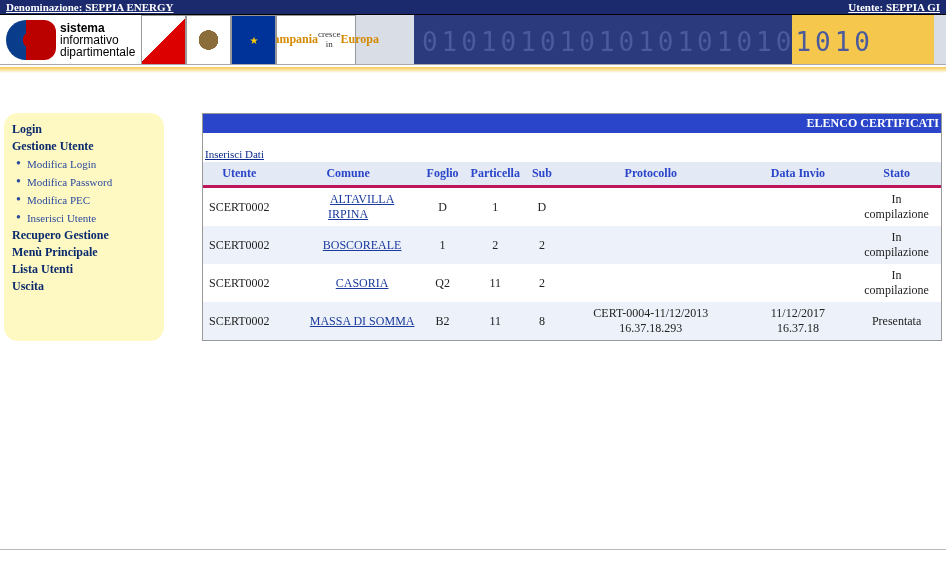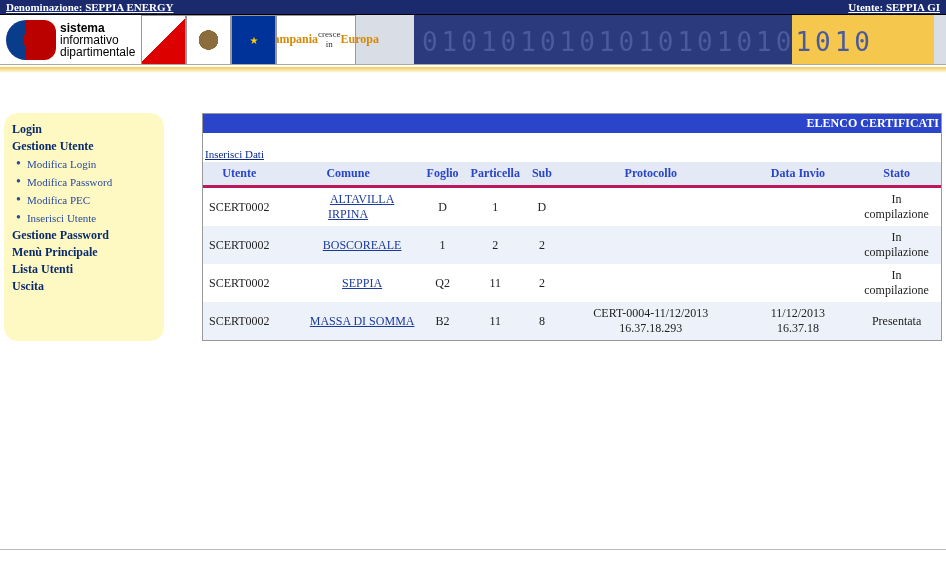--- a/index.html
+++ b/index.html
@@ -92,21 +92,21 @@
 
 <div class="content">
 
   <div class="sidebar">
     <div class="nav-item">Login</div>
     <div class="nav-item">Gestione Utente</div>
     <div class="nav-sub">Modifica Login</div>
     <div class="nav-sub">Modifica Password</div>
     <div class="nav-sub">Modifica PEC</div>
     <div class="nav-sub">Inserisci Utente</div>
-    <div class="nav-item">Gestione Password</div>
+    <div class="nav-item">Recupero Gestione</div>
     <div class="nav-item">Menù Principale</div>
     <div class="nav-item">Lista Utenti</div>
     <div class="nav-item">Uscita</div>
   </div>
 
   <div class="main">
     <div class="panel-title">ELENCO CERTIFICATI</div>
     <div class="panel-body">
       <a class="panel-link">Inserisci Dati</a>
       <table>
@@ -138,36 +138,36 @@
               <td><a class="comune-link">BOSCOREALE</a></td>
               <td>1</td>
               <td>2</td>
               <td>2</td>
               <td></td>
               <td></td>
               <td>In compilazione</td>
             </tr>
             <tr>
               <td>SCERT0002</td>
-              <td><a class="comune-link">SEPPIA</a></td>
+              <td><a class="comune-link">CASORIA</a></td>
               <td>Q2</td>
               <td>11</td>
               <td>2</td>
               <td></td>
               <td></td>
               <td>In compilazione</td>
             </tr>
             <tr>
               <td>SCERT0002</td>
               <td><a class="comune-link">MASSA DI SOMMA</a></td>
               <td>B2</td>
               <td>11</td>
               <td>8</td>
               <td>CERT-0004-11/12/2013 16.37.18.293</td>
-              <td>11/12/2013 16.37.18</td>
+              <td>11/12/2017 16.37.18</td>
               <td>Presentata</td>
             </tr>
           </tbody>
       </table>
     </div>
   </div>
 
 </div>
 
 <div class="footer-line"></div>

